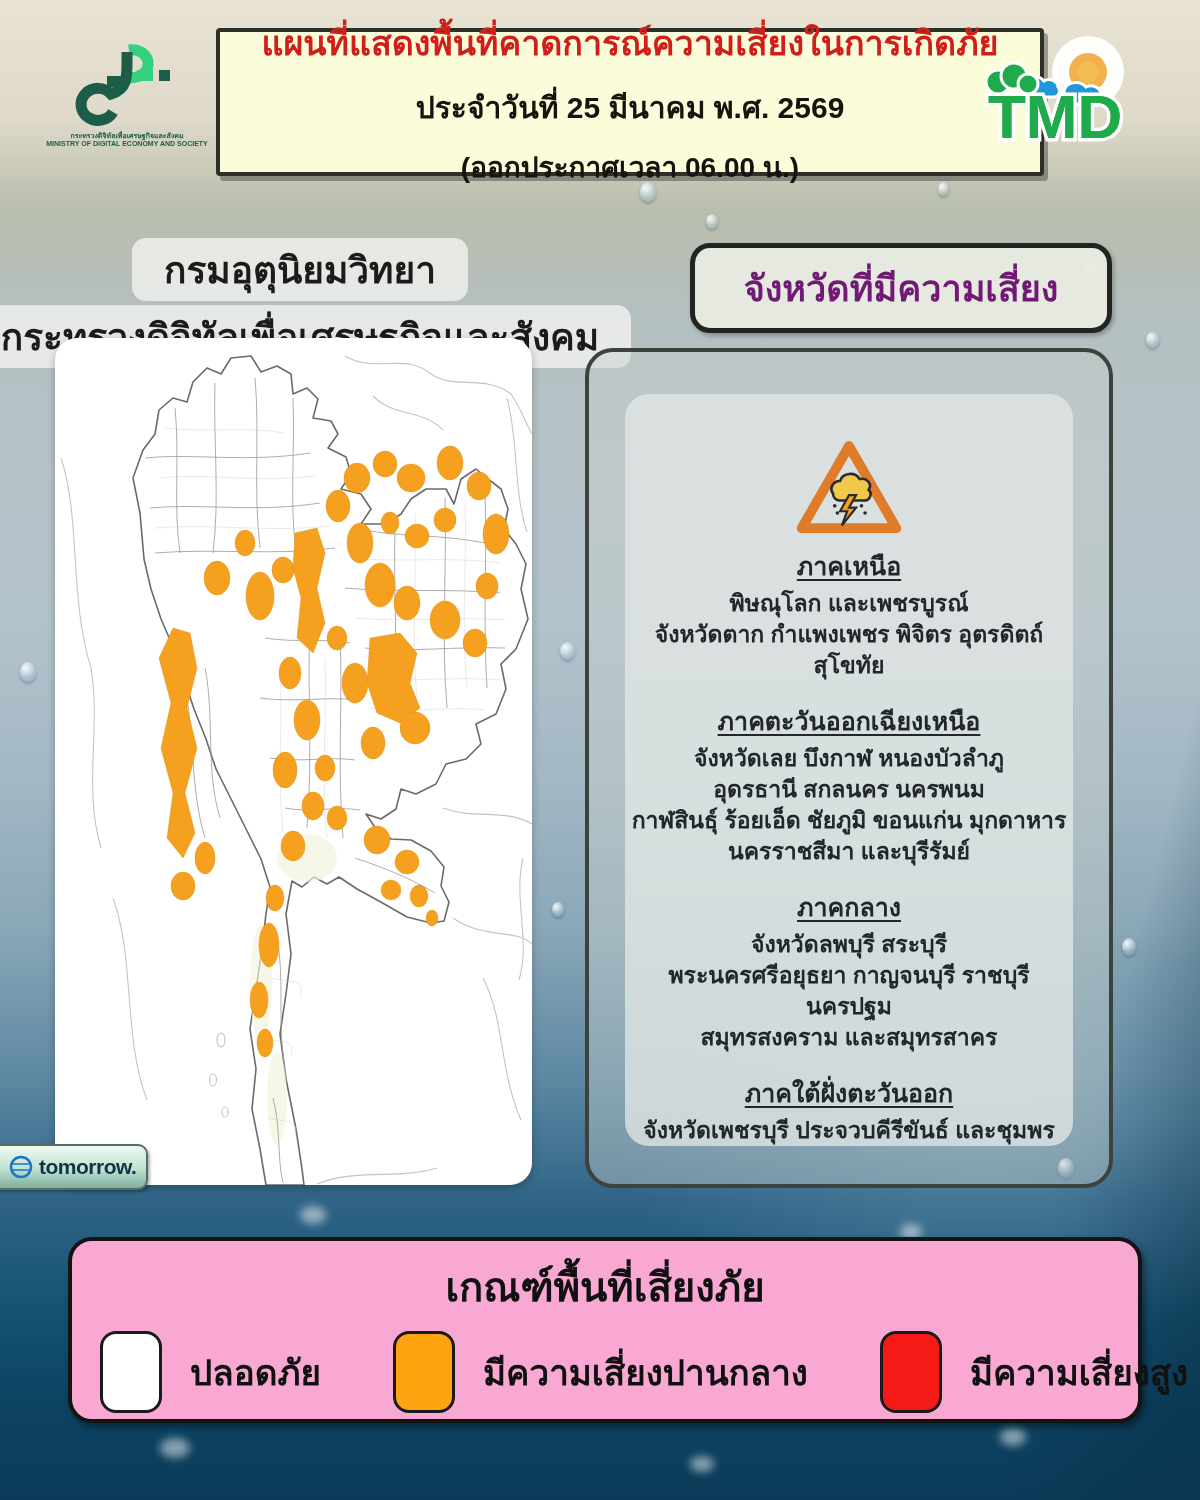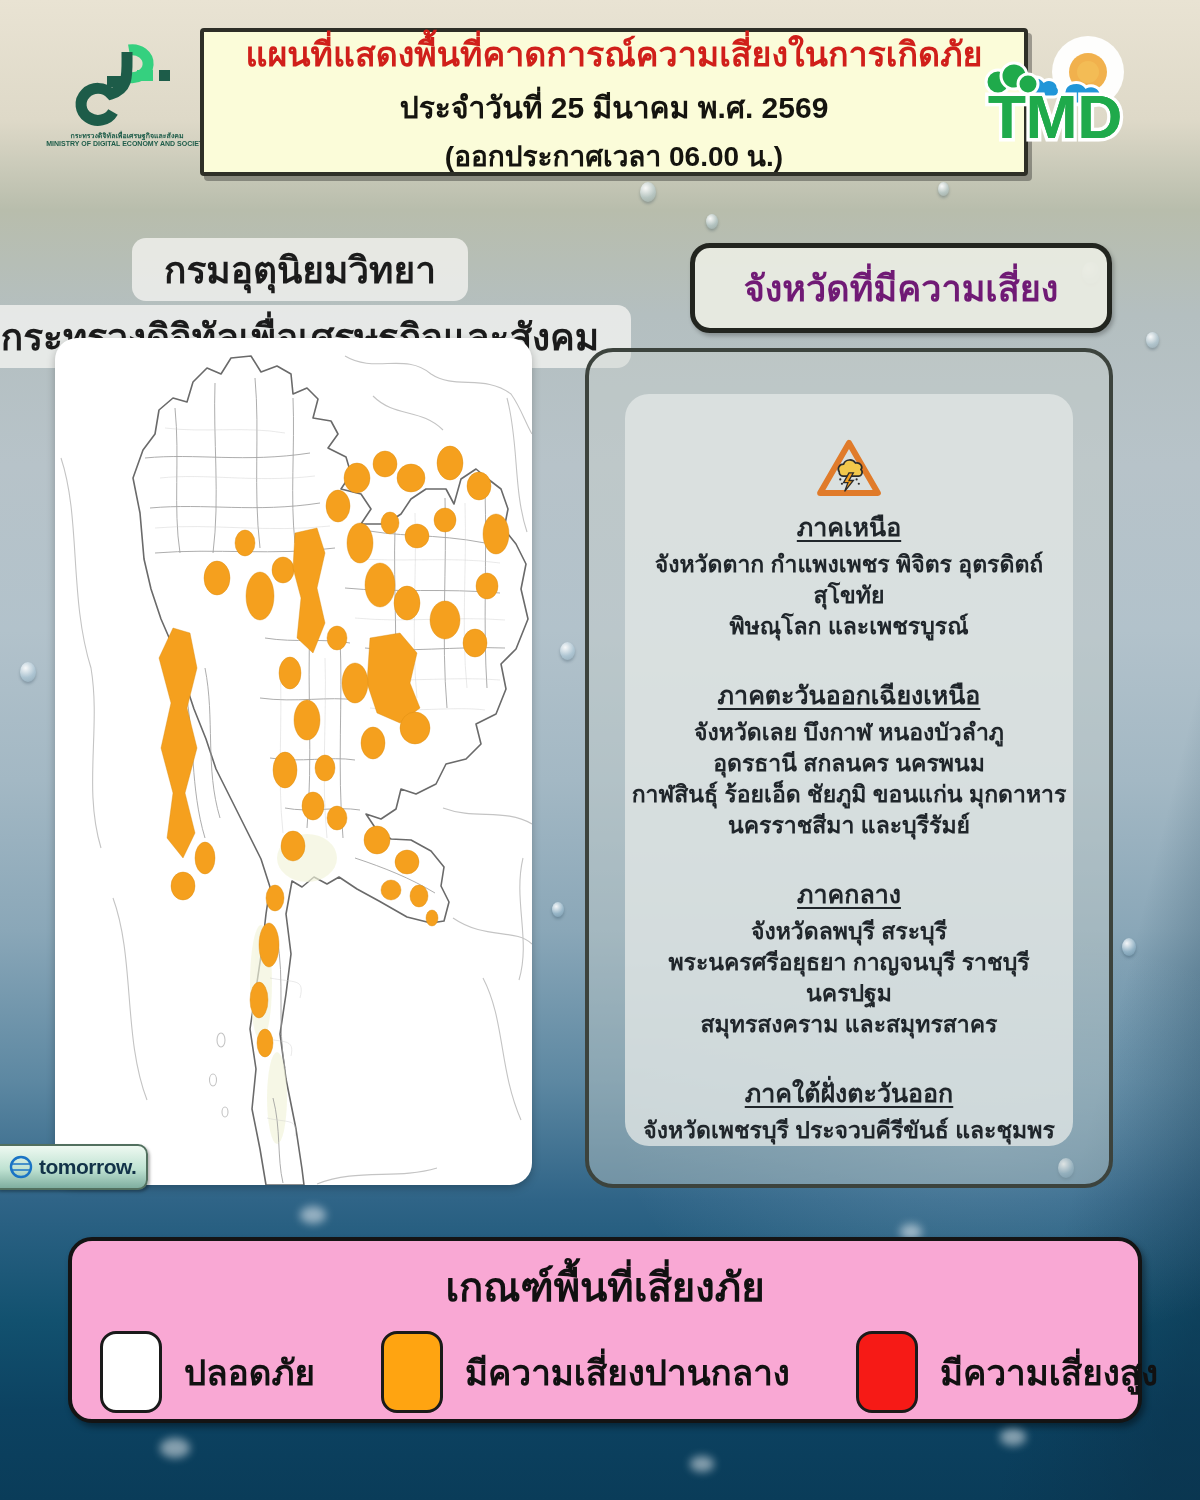--- a/index.html
+++ b/index.html
@@ -19,24 +19,24 @@
         #a3b8c4 52%, #8aa7b8 62%,
         #5d88a2 72%, #2f6487 80%,
         #12516f 88%, #0c4261 94%, #0a3c59 100%);
   }
   .drop{position:absolute;border-radius:50%;
     background:radial-gradient(circle at 35% 30%, rgba(255,255,255,0.9), rgba(170,205,225,0.35) 55%, rgba(25,75,105,0.18) 100%);
     box-shadow:0 2px 3px rgba(10,40,60,0.25);}
   .blob{position:absolute;border-radius:50%;background:rgba(255,255,255,0.5);filter:blur(4px);}
 
   
-  .header{position:absolute;left:200px;top:28px;width:820px;height:140px;
+  .header{position:absolute;left:216px;top:28px;width:820px;height:140px;
     background:#fbfcd9;border:4px solid #2e2f27;border-radius:4px;
     box-shadow:4px 5px 0 rgba(20,20,20,0.35);
-    display:flex;flex-direction:column;justify-content:center;align-items:center;gap:3px;}
+    display:flex;flex-direction:column;justify-content:center;align-items:center;gap:14px;}
   .header .l1{font-size:34px;font-weight:800;color:#d01f1a;}
   .header .l2{font-size:30px;font-weight:800;color:#15140f;}
   .header .l3{font-size:28px;font-weight:800;color:#15140f;}
 
   
   .de-logo{position:absolute;left:52px;top:36px;width:150px;height:128px;
     display:flex;flex-direction:column;align-items:center;}
   .de-cap{font-size:7px;line-height:8px;color:#1d5c49;font-weight:700;text-align:center;white-space:nowrap;}
 
   
@@ -52,21 +52,21 @@
   .rp-title{position:absolute;left:690px;top:243px;width:412px;height:80px;
     background:rgba(233,235,226,0.95);border:5px solid #22251f;border-radius:20px;
     display:flex;align-items:center;justify-content:center;
     font-size:36px;font-weight:800;color:#701a75;box-shadow:2px 3px 4px rgba(0,0,0,0.25);}
   .rp-outer{position:absolute;left:585px;top:348px;width:520px;height:832px;
     background:rgba(200,208,202,0.42);border:4px solid #3c433d;border-radius:28px;}
   .rp-card{position:absolute;left:36px;top:42px;width:448px;height:752px;
     background:rgba(226,231,229,0.78);border-radius:24px;
     display:flex;flex-direction:column;align-items:center;}
   .warn{margin-top:44px;width:158px;height:146px;}
-  .sections{margin-top:8px;width:100%;display:flex;flex-direction:column;gap:33px;}
+  .sections{margin-top:8px;width:100%;display:flex;flex-direction:column;gap:20px;}
   .sec{text-align:center;color:#20262b;}
   .sec .h{font-size:25px;font-weight:800;text-decoration:underline;
     text-underline-offset:4px;text-decoration-thickness:2px;margin-bottom:2px;}
   .sec .b{font-size:23px;font-weight:700;line-height:31px;}
 
   
   .map-panel{position:absolute;left:55px;top:338px;width:477px;height:847px;
     background:#ffffff;border-radius:22px;box-shadow:0 3px 8px rgba(0,0,0,0.25);overflow:hidden;}
   .tomorrow{position:absolute;left:-4px;top:1144px;width:138px;height:42px;
     background:linear-gradient(180deg,#eef9f1 0%,#bfe2d2 55%,#7fae9f 100%);
@@ -74,21 +74,21 @@
     display:flex;align-items:center;gap:5px;padding-left:10px;box-shadow:2px 2px 3px rgba(0,0,0,0.3);}
   .tomorrow .txt{font-size:21px;font-weight:800;color:#123248;letter-spacing:-0.5px;}
 
   
   .legend{position:absolute;left:68px;top:1237px;width:1066px;height:178px;
     background:#f9a8d4;border:4px solid #141414;border-radius:24px;
     box-shadow:3px 4px 6px rgba(0,0,0,0.4);
     display:flex;flex-direction:column;align-items:center;}
   .legend .title{margin-top:14px;font-size:40px;font-weight:800;color:#111;}
   .legend .row{margin-top:12px;width:100%;display:flex;justify-content:flex-start;
-    align-items:center;padding:0 28px;box-sizing:border-box;gap:22px;}
+    align-items:center;padding:0 28px;box-sizing:border-box;gap:28px;}
   .sw{width:56px;height:76px;border:3px solid #1a1a1a;border-radius:16px;flex:0 0 auto;}
   .sw0{background:#ffffff;} .sw1{background:#FFA411;} .sw2{background:#F61A16;}
   .legend .lbl{font-size:35px;font-weight:700;color:#111;margin-right:44px;white-space:nowrap;}
 </style>
 </head>
 <body>
 
 <div class="stage">
 
   <div class="bg"></div>
@@ -305,22 +305,22 @@
           <circle cx="44" cy="76" r="2" fill="#2b2b2b"></circle>
           <circle cx="47" cy="84" r="2" fill="#2b2b2b"></circle>
           <circle cx="74" cy="76" r="2" fill="#2b2b2b"></circle>
           <circle cx="78" cy="84" r="2" fill="#2b2b2b"></circle>
         </g>
       </svg>
 
       <div class="sections">
         <div class="sec">
           <div class="h">ภาคเหนือ</div>
+          <div class="b">พิษณุโลก และเพชรบูรณ์</div>
           <div class="b">จังหวัดตาก กำแพงเพชร พิจิตร อุตรดิตถ์ สุโขทัย</div>
-          <div class="b">พิษณุโลก และเพชรบูรณ์</div>
         </div>
         <div class="sec">
           <div class="h">ภาคตะวันออกเฉียงเหนือ</div>
           <div class="b">จังหวัดเลย บึงกาฬ หนองบัวลำภู</div>
           <div class="b">อุดรธานี  สกลนคร นครพนม</div>
           <div class="b">กาฬสินธุ์ ร้อยเอ็ด ชัยภูมิ ขอนแก่น มุกดาหาร</div>
           <div class="b">นครราชสีมา และบุรีรัมย์</div>
         </div>
         <div class="sec">
           <div class="h">ภาคกลาง</div>

